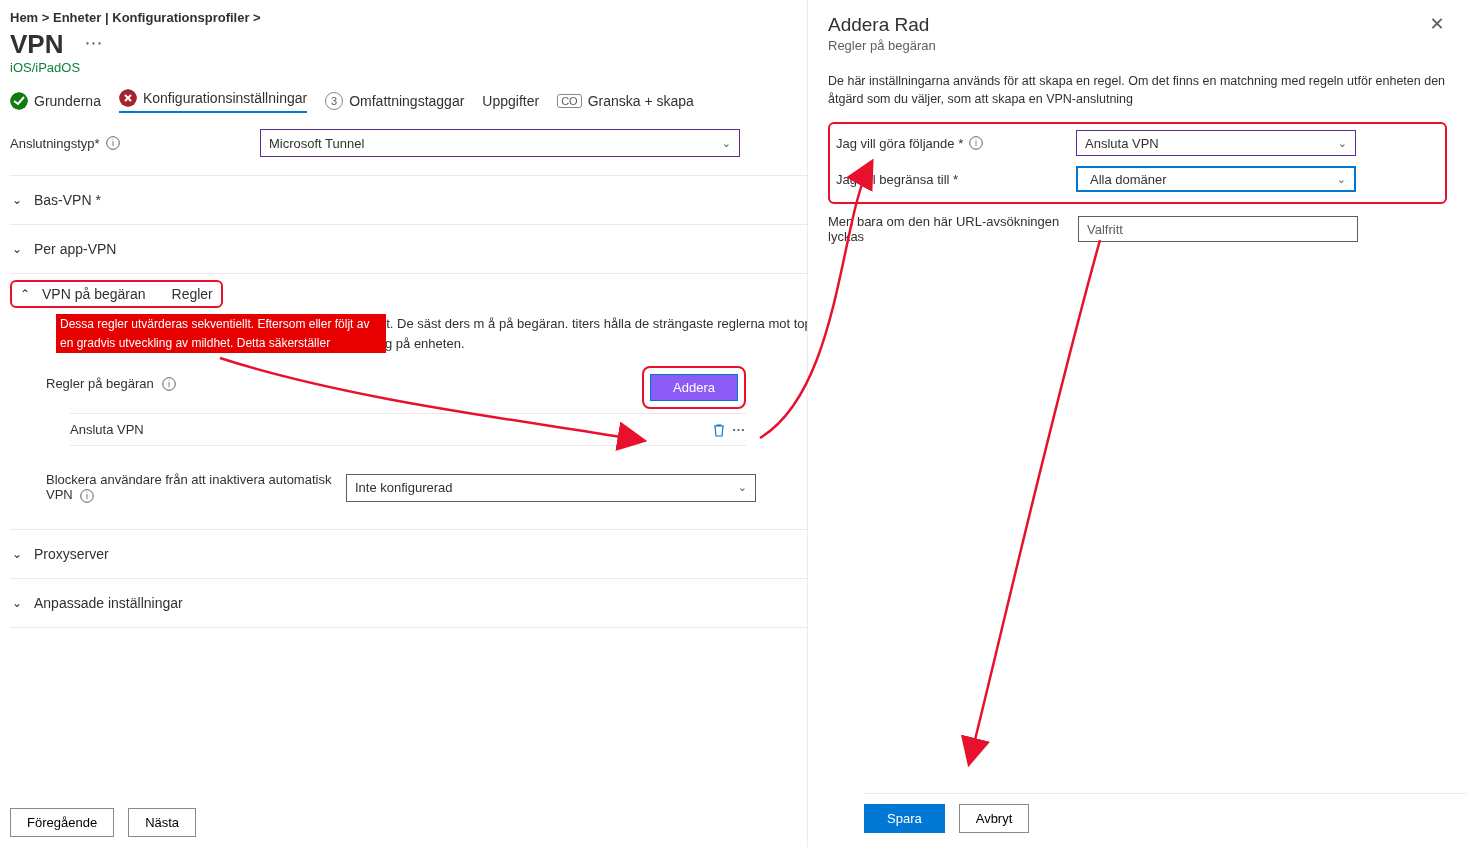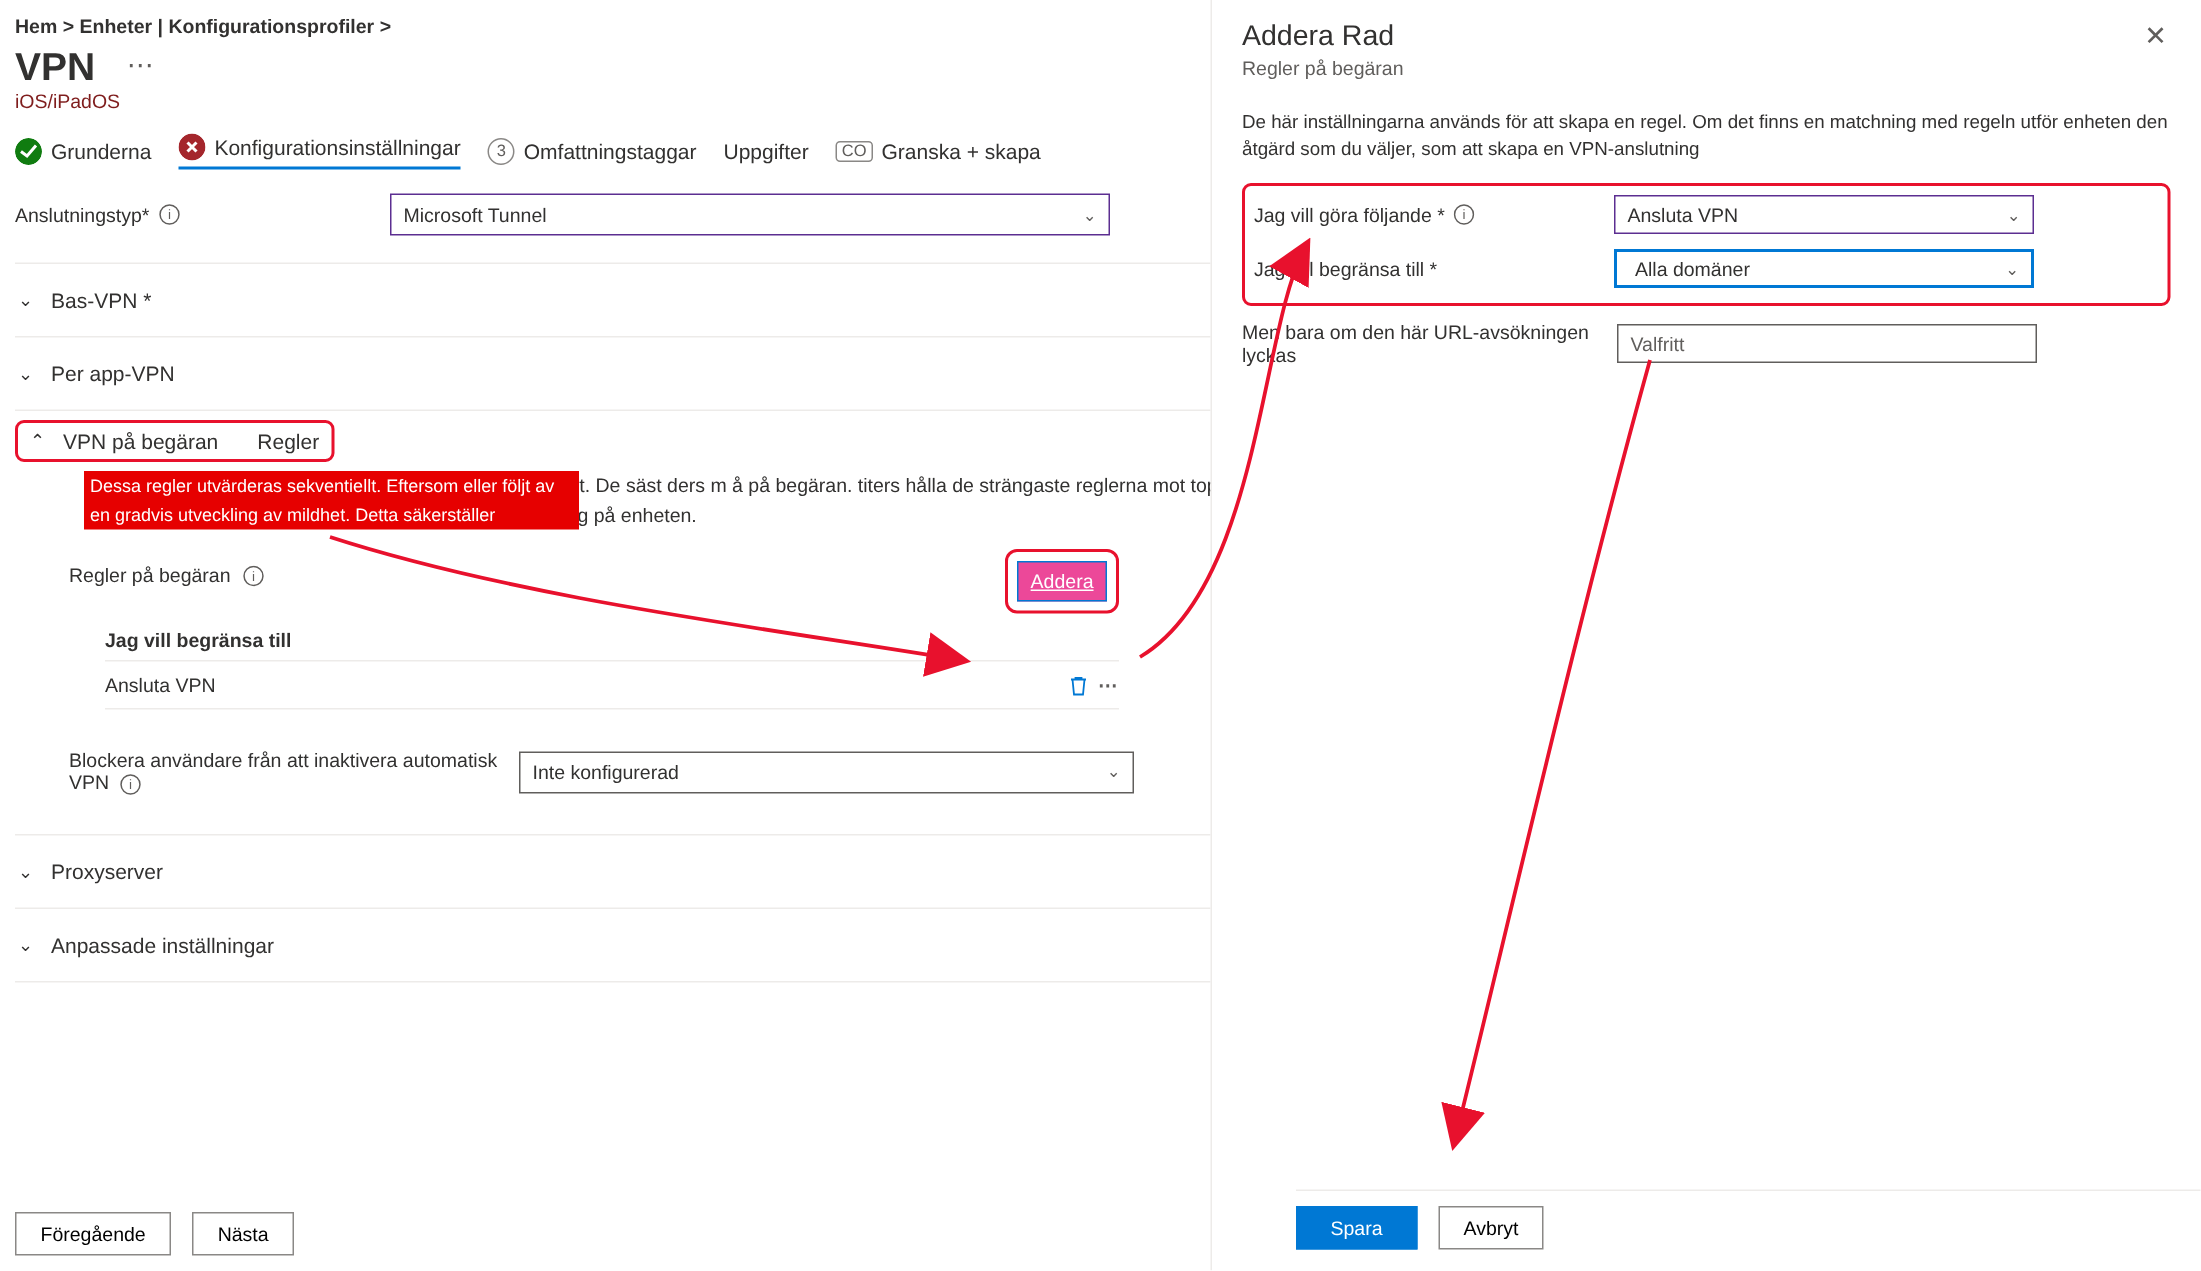--- a/index.html
+++ b/index.html
@@ -3,21 +3,21 @@
 <meta charset="utf-8">
 <style>
   * { box-sizing: border-box; margin: 0; padding: 0; }
   body { font-family: "Segoe UI", Arial, sans-serif; font-size: 13px; color: #323130; background: #fff; width: 1467px; height: 847px; position: relative; overflow: hidden; }
 
   .main-area { position: absolute; left: 0; top: 0; width: 890px; height: 847px; padding: 10px 10px 0 10px; }
   .breadcrumb { font-size: 13px; color: #323130; margin-bottom: 4px; font-weight: bold; }
   .page-title-row { display: flex; align-items: center; gap: 21px; }
   .page-title { font-size: 26px; font-weight: 600; }
   .ellipsis { font-size: 18px; color: #605e5c; padding-bottom: 4px; cursor: pointer; }
-  .subtitle { font-size: 13px; color: #7f1d1d; margin-bottom: 14px; }
+  .subtitle { font-size: 13px; color: #15803d; margin-bottom: 14px; }
 
   .alert-box { background: #fde7e9; border: 1px solid #fde7e9; padding: 10px 14px; display: flex; align-items: center; gap: 10px; margin-bottom: 18px; }
   .alert-icon { width: 16px; height: 16px; }
 
   .steps-row { display: flex; align-items: center; gap: 18px; margin-bottom: 16px; }
   .step { display: flex; align-items: center; gap: 6px; font-size: 14px; }
   .step-circle { width: 18px; height: 18px; border-radius: 50%; display: inline-flex; align-items: center; justify-content: center; font-size: 11px; }
   .step-done { color: #107c10; }
   .step-error { color: #a4262c; }
   .step-num { border: 1px solid #8a8886; color: #605e5c; }
@@ -40,21 +40,21 @@
   .red-box { border: 2.5px solid #e8112d; border-radius: 6px; padding: 0 8px 0 0; display: inline-flex; }
 
   .indent { padding-left: 36px; }
 
   .rule-desc-wrap { position: relative; margin: 6px 0 12px 0; }
   .rule-desc-bg { font-size: 13px; color: #323130; line-height: 1.55; padding-left: 36px; padding-right: 10px; }
   .rule-desc-hl { position: absolute; left: 46px; top: 0; background: #e60000; color: #fff; font-size: 12px; line-height: 1.55; padding: 1px 4px; max-width: 330px; }
 
   .rules-label-row { display: flex; align-items: center; gap: 8px; margin-bottom: 8px; }
   .add-btn-wrap { display:inline-flex; border: 2.5px solid #e8112d; border-radius: 8px; padding: 6px; }
-  .add-btn { background: #ec4899; color: #fff; border: 1px solid #0078d4; padding: 5px 8px; font-size: 13px; cursor: pointer; text-decoration: underline; }
+  .add-btn { background: #8b5cf6; color: #fff; border: 1px solid #0078d4; padding: 5px 22px; font-size: 13px; cursor: pointer; }
 
   .rule-table { margin-top: 4px; }
   .rule-th { font-size: 13px; font-weight: 600; padding: 6px 0; }
   .rule-row { display: flex; align-items: center; justify-content: space-between; border-top: 1px solid #edebe9; border-bottom: 1px solid #edebe9; padding: 8px 0; }
   .row-actions { display: flex; gap: 6px; align-items: center; color: #0078d4; }
   .trash-icon { width: 14px; height: 14px; cursor: pointer; }
   .dots { font-weight: bold; cursor: pointer; letter-spacing: 1px; color: #605e5c; }
 
   .block-row { display: flex; align-items: center; gap: 10px; margin-top: 26px; }
   .block-label { width: 290px; }
@@ -177,21 +177,20 @@
             <circle cx="7" cy="7" r="6.3" fill="none" stroke="#605e5c"></circle>
             <text x="7" y="10" text-anchor="middle" font-size="9" fill="#605e5c">i</text>
           </svg>
       </div>
       <span class="add-btn-wrap">
         <button class="add-btn">Addera</button>
       </span>
     </div>
 
     <div class="rule-table" style="width:700px; padding-left:24px;">
-      <div class="rule-th">Jag vill begränsa till</div>
       <div class="rule-row">
         <span>Ansluta VPN</span>
         <span class="row-actions">
           <svg class="trash-icon" viewBox="0 0 14 14">
               <path d="M2 3h10M5 3V2h4v1M3 3l1 10h6l1-10" fill="none" stroke="#0078d4" stroke-width="1.2"></path>
             </svg>
           <span class="dots">⋯</span>
         </span>
       </div>
     </div>

